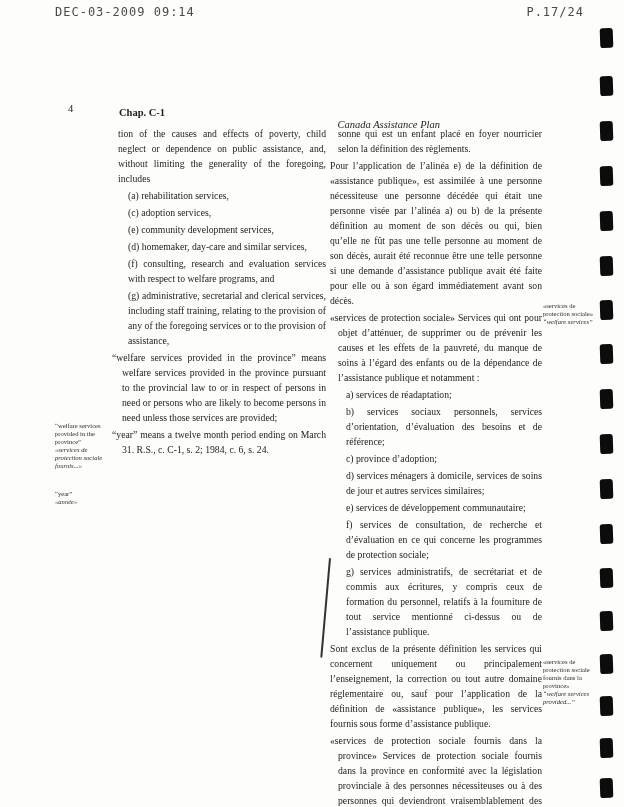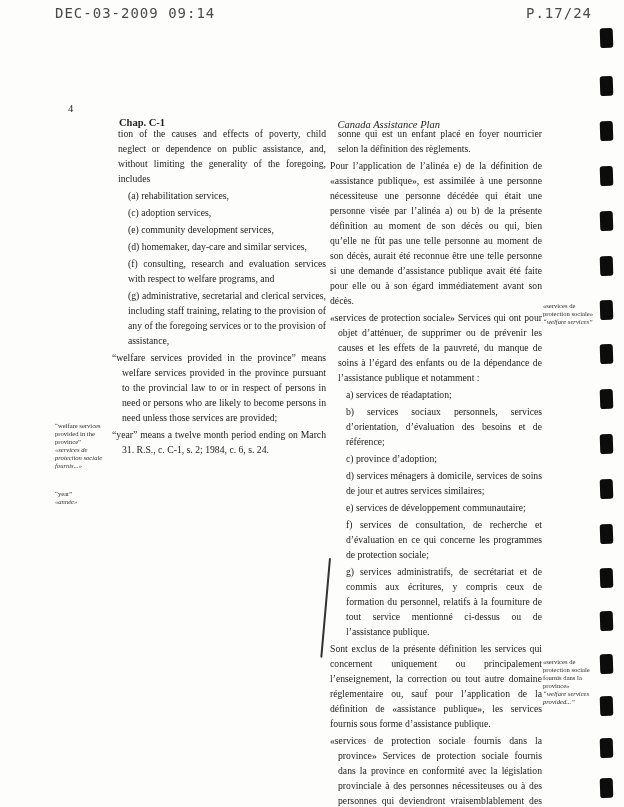--- a/index.html
+++ b/index.html
@@ -3,28 +3,28 @@
 <meta charset="utf-8">
 <style>
   html,body{margin:0;padding:0;}
   body{
     width:624px;height:807px;position:relative;overflow:hidden;
     background:#fdfdfc;
     font-family:"Liberation Serif", serif;
     color:#1d1d1d;
   }
   .fax{
-    position:absolute;top:5px;left:55px;right:32px;
+    position:absolute;top:5px;left:55px;right:40px;
     font-family:"DejaVu Sans Mono", monospace;
-    font-size:14px;color:#4a4a4a;letter-spacing:1px;
+    font-size:12px;color:#4a4a4a;letter-spacing:1px;
     display:flex;justify-content:space-between;
   }
   .pageheader{position:absolute;top:103px;left:0;width:624px;height:16px;font-size:10.5px;}
   .pagenum{position:absolute;left:68px;top:0;}
-  .chapter{position:absolute;left:119px;top:14px;font-weight:bold;}
+  .chapter{position:absolute;left:119px;top:4px;font-weight:bold;}
   .doctitle{position:absolute;left:200px;top:16px;width:240px;text-align:right;font-style:italic;}
   .col{
     position:absolute;top:126px;
     font-size:9.7px;line-height:15px;text-align:justify;
     color:#222;
   }
   .col-left{left:112px;width:214px;}
   .col-right{left:330px;width:212px;}
   .col p{margin:0 0 2px 0;}
   .cont{padding-left:6px;}

